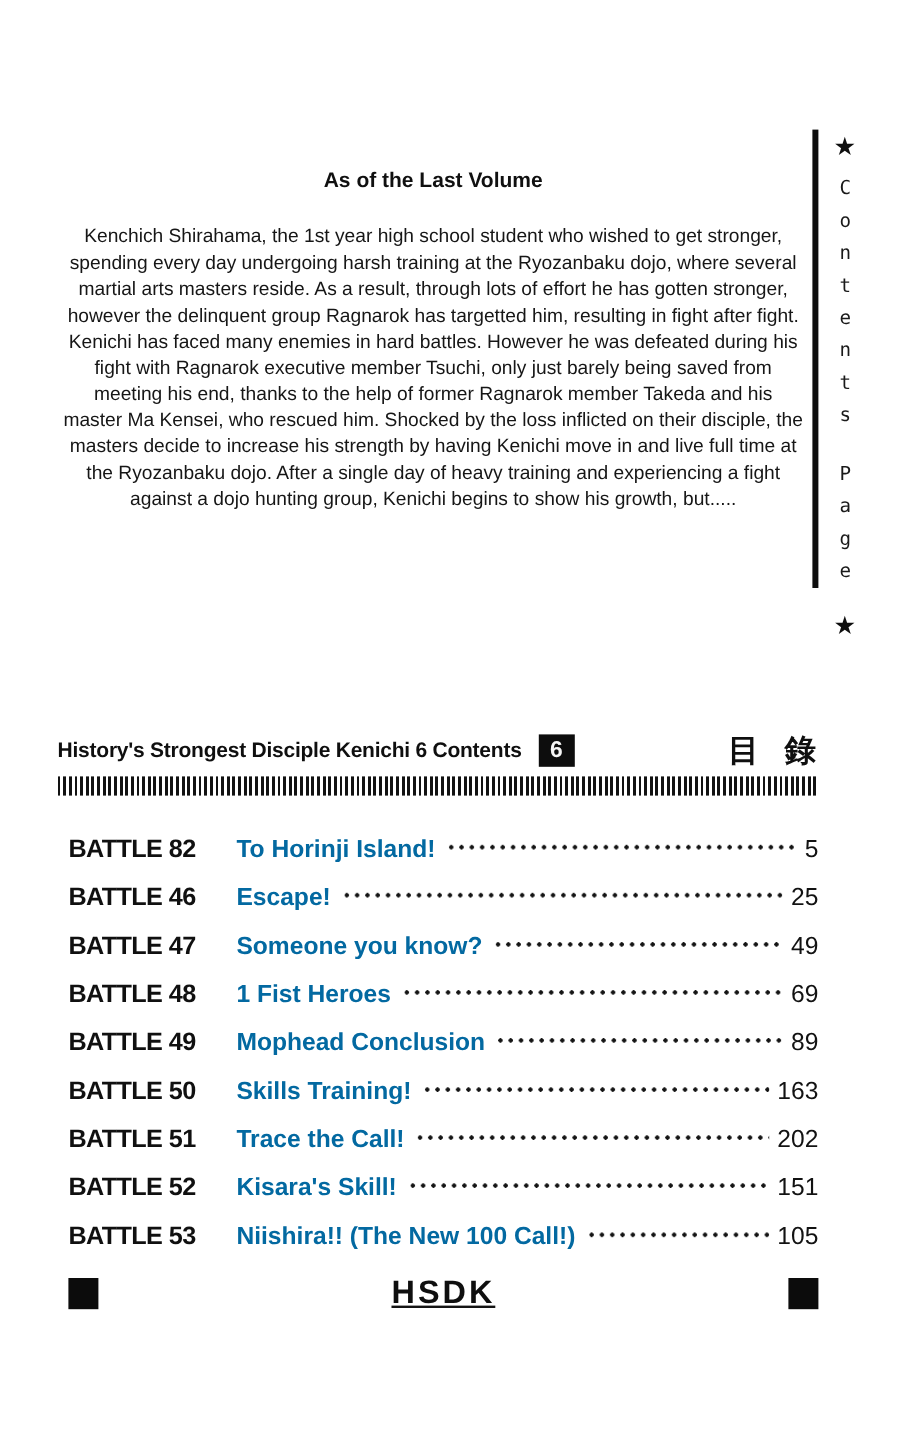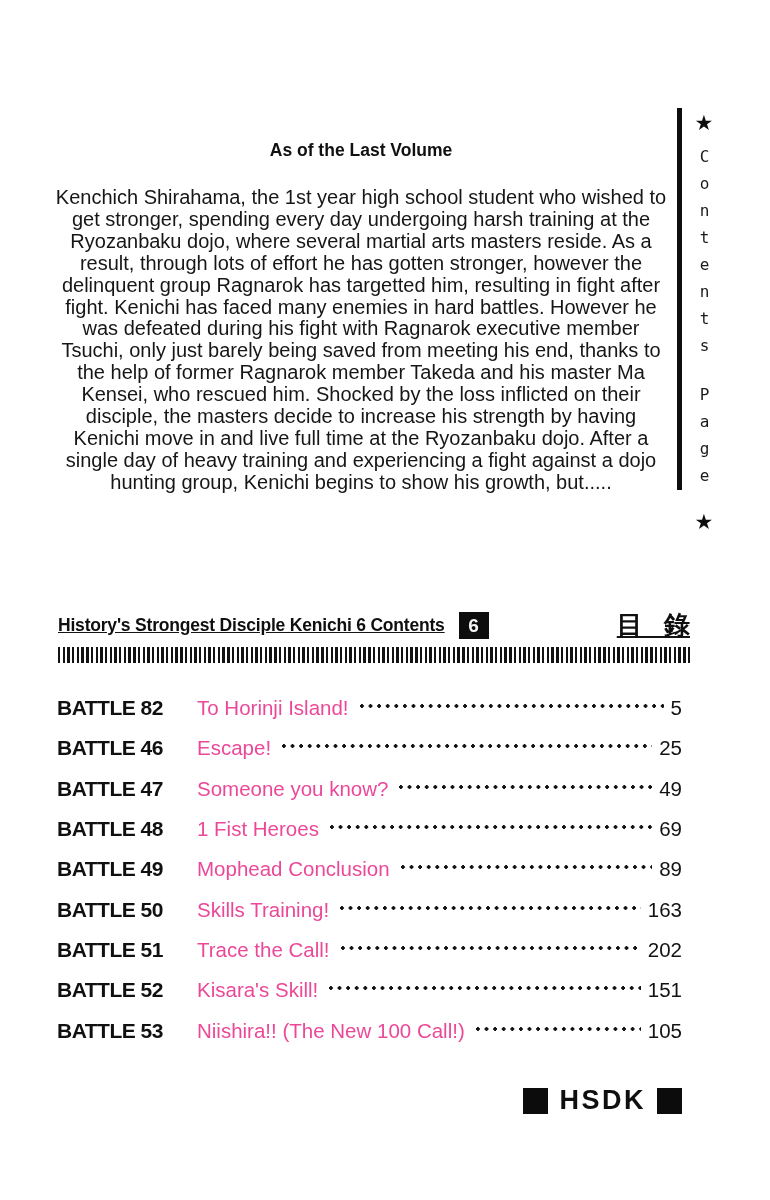--- a/index.html
+++ b/index.html
@@ -27,21 +27,21 @@
   .synopsis-heading {
     margin: 0 0 26px 0;
     text-align: center;
     font-size: 17.5px;
     font-weight: bold;
     color: #101010;
   }
   .synopsis-body {
     margin: 0;
     text-align: center;
-    font-size: 20px;
+    font-size: 16px;
     line-height: 21.9px;
     color: #161616;
   }
 
   
   .sidebar-rule {
     position: absolute;
     left: 677px;
     top: 108px;
     width: 4.5px;
@@ -71,24 +71,23 @@
     color: #1a1a1a;
     line-height: 1;
   }
   .vword.first { margin-top: 14px; }
   .vword.second { margin-top: 22px; }
   .star.bottom { margin-top: 18px; }
 
   
   .contents-header {
     position: absolute;
-    left: 58px;
+    left: 48px;
     top: 611px;
     width: 632px;
-    text-decoration: underline;
   }
   .header-row {
     display: flex;
     align-items: center;
     height: 29px;
   }
   .contents-title {
     font-size: 17.5px;
     font-weight: bold;
     letter-spacing: -0.2px;
@@ -138,22 +137,23 @@
     width: 140px;
     flex-shrink: 0;
     font-size: 21px;
     font-weight: bold;
     letter-spacing: -0.5px;
     color: #101010;
     white-space: nowrap;
   }
   .chapter-title {
     font-size: 20.5px;
-    color: #ec4899;
-    white-space: nowrap;
+    color: #0369a1;
+    white-space: nowrap;
+    font-weight: bold;
   }
   .dot-leader {
     flex: 1;
     height: 4px;
     margin-left: 11px;
     margin-right: 7px;
     background-image: radial-gradient(circle at 2px 2px, #141414 1.6px, transparent 1.95px);
     background-size: 8.6px 4px;
     background-repeat: repeat-x;
     transform: translateY(-2px);
@@ -161,26 +161,27 @@
   .page-number {
     font-size: 20.5px;
     color: #121212;
     white-space: nowrap;
   }
 
   
   .footer {
     position: absolute;
     left: 57px;
-    top: 1087px;
+    top: 1064px;
     width: 625px;
     display: flex;
-    justify-content: flex-end;
+    justify-content: space-between;
     align-items: center;
     gap: 11px;
+    text-decoration: underline;
   }
   .black-square {
     width: 25px;
     height: 26px;
     background: #0c0c0c;
   }
   .footer-label {
     font-size: 27px;
     font-weight: bold;
     letter-spacing: 2.5px;

